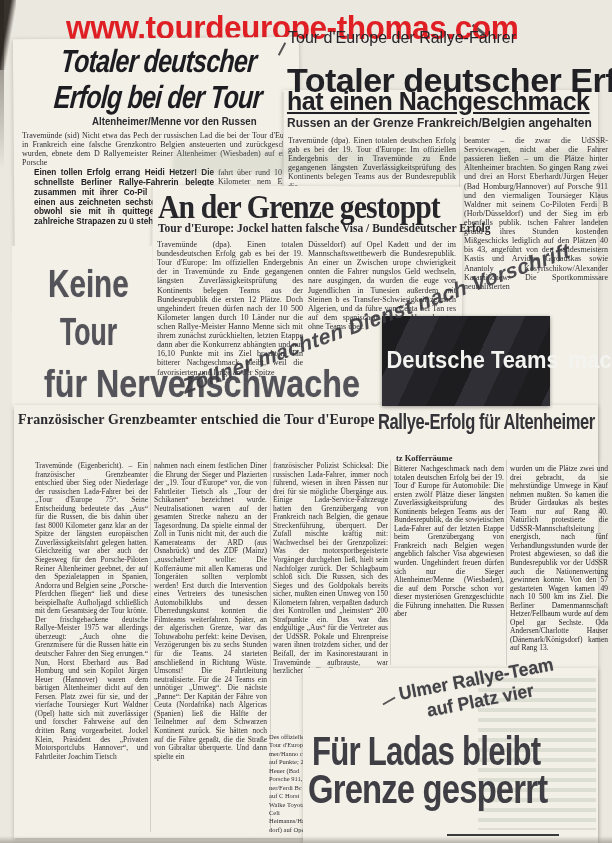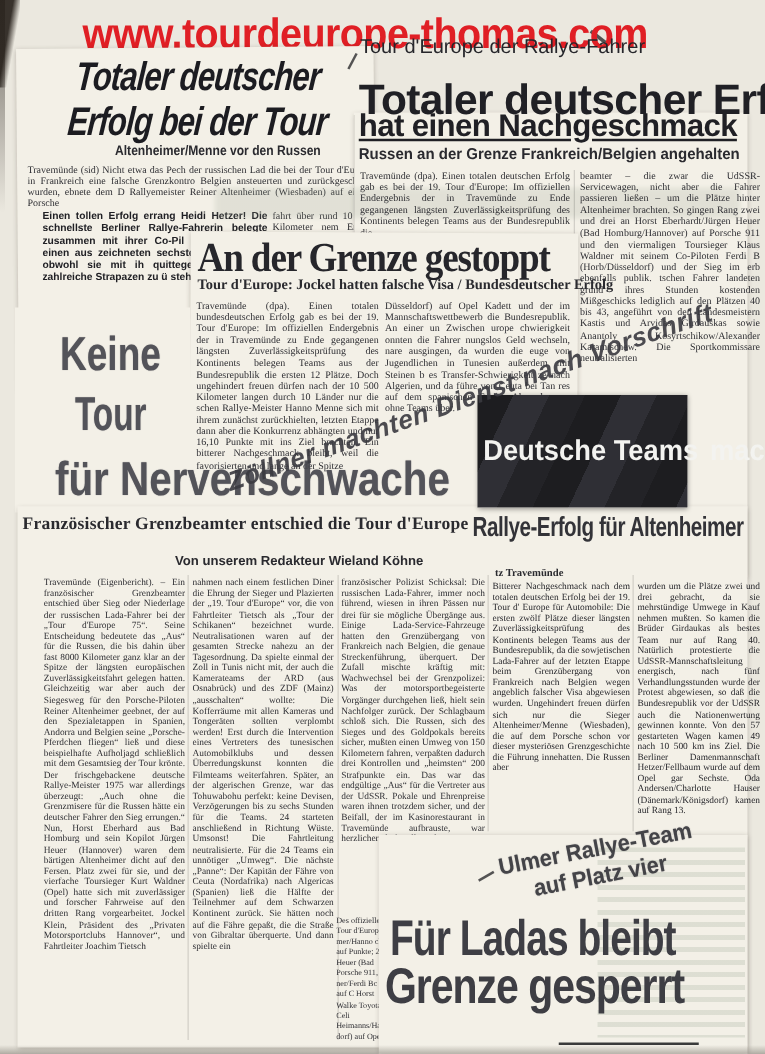--- a/index.html
+++ b/index.html
@@ -90,22 +90,21 @@
   <div class="abs hl-serif" style="left:158px;top:189px;font-size:33px;letter-spacing:-1px;transform:scaleX(.9);transform-origin:left top;">An der Grenze gestoppt</div>
   <div class="abs sub-bold-serif" style="left:158px;top:222px;font-size:11.5px;">Tour d'Europe: Jockel hatten falsche Visa / Bundesdeutscher Erfolg</div>
   <div class="bcol" style="left:157px;top:240px;width:146px;height:162px;font-size:8px;">Travemünde (dpa). Einen totalen bundesdeutschen Erfolg gab es bei der 19. Tour d'Europe: Im offiziellen Endergebnis der in Travemünde zu Ende gegangenen längsten Zuverlässigkeitsprüfung des Kontinents belegen Teams aus der Bundesrepublik die ersten 12 Plätze. Doch ungehindert freuen dürfen nach der 10 500 Kilometer langen durch 10 Länder nur die schen Rallye-Meister Hanno Menne sich mit ihrem zunächst zurückhielten, letzten Etappe dann aber die Konkurrenz abhängten und nur 16,10 Punkte mit ins Ziel brachten. Ein bitterer Nachgeschmack bleibt, weil die favorisierten und lange an der Spitze</div>
   <div class="bcol" style="left:308px;top:240px;width:148px;height:116px;font-size:8px;">Düsseldorf) auf Opel Kadett und der im Mannschaftswettbewerb die Bundesrepublik. An einer un Zwischen urope chwierigkeit onnten die Fahrer nungslos Geld wechseln, nare ausgingen, da wurden die euge von Jugendlichen in Tunesien außerdem mit Steinen b es Transfer-Schwierigkeit ze nach Algerien, und da führe von Ceuta bei Tan res auf dem spanischen F den Abmachungen ohne Teams über.</div>
 
   <div class="clip noshadow" style="left:12px;top:246px;width:140px;height:164px;"></div>
 
   <div class="clip" style="left:14px;top:405px;width:584px;height:433px;"></div>
   <div class="abs sub-bold-serif" style="left:18px;top:412px;font-size:14px;letter-spacing:.2px;">Französischer Grenzbeamter entschied die Tour d'Europe</div>
   <div class="abs hl-sans" style="left:378px;top:411px;font-size:22px;transform:scaleX(.75);transform-origin:left top;color:#333338;">Rallye-Erfolg für Altenheimer</div>
-  <div class="abs sub-bold-sans" style="left:140px;top:443px;font-size:10.5px;">Von unserem Redakteur Wieland Köhne</div>
-  <div class="abs sub-bold-serif" style="left:396px;top:453px;font-size:8.5px;">tz Travemünde</div>
+  <div class="abs sub-bold-serif" style="left:396px;top:453px;font-size:8.5px;">tz Kofferräume</div>
 
   <div class="bcol" style="left:35px;top:462px;width:113px;height:372px;font-size:7.5px;">Travemünde (Eigenbericht). – Ein französischer Grenzbeamter entschied über Sieg oder Niederlage der russischen Lada-Fahrer bei der „Tour d'Europe 75“. Seine Entscheidung bedeutete das „Aus“ für die Russen, die bis dahin über fast 8000 Kilometer ganz klar an der Spitze der längsten europäischen Zuverlässigkeitsfahrt gelegen hatten. Gleichzeitig war aber auch der Siegesweg für den Porsche-Piloten Reiner Altenheimer geebnet, der auf den Spezialetappen in Spanien, Andorra und Belgien seine „Porsche-Pferdchen fliegen“ ließ und diese beispielhafte Aufholjagd schließlich mit dem Gesamtsieg der Tour krönte. Der frischgebackene deutsche Rallye-Meister 1975 war allerdings überzeugt: „Auch ohne die Grenzmisere für die Russen hätte ein deutscher Fahrer den Sieg errungen.“ Nun, Horst Eberhard aus Bad Homburg und sein Kopilot Jürgen Heuer (Hannover) waren dem bärtigen Altenheimer dicht auf den Fersen. Platz zwei für sie, und der vierfache Toursieger Kurt Waldner (Opel) hatte sich mit zuverlässiger und forscher Fahrweise auf den dritten Rang vorgearbeitet. Jockel Klein, Präsident des „Privaten Motorsportclubs Hannover“, und Fahrtleiter Joachim Tietsch</div>
   <div class="vrule" style="left:150px;top:460px;height:372px;"></div>
   <div class="bcol" style="left:154px;top:462px;width:113px;height:372px;font-size:7.5px;">nahmen nach einem festlichen Diner die Ehrung der Sieger und Plazierten der „19. Tour d'Europe“ vor, die von Fahrtleiter Tietsch als „Tour der Schikanen“ bezeichnet wurde. Neutralisationen waren auf der gesamten Strecke nahezu an der Tagesordnung. Da spielte einmal der Zoll in Tunis nicht mit, der auch die Kamerateams der ARD (aus Osnabrück) und des ZDF (Mainz) „ausschalten“ wollte: Die Kofferräume mit allen Kameras und Tongeräten sollten verplombt werden! Erst durch die Intervention eines Vertreters des tunesischen Automobilklubs und dessen Überredungskunst konnten die Filmteams weiterfahren. Später, an der algerischen Grenze, war das Tohuwabohu perfekt: keine Devisen, Verzögerungen bis zu sechs Stunden für die Teams. 24 starteten anschließend in Richtung Wüste. Umsonst! Die Fahrtleitung neutralisierte. Für die 24 Teams ein unnötiger „Umweg“. Die nächste „Panne“: Der Kapitän der Fähre von Ceuta (Nordafrika) nach Algericas (Spanien) ließ die Hälfte der Teilnehmer auf dem Schwarzen Kontinent zurück. Sie hätten noch auf die Fähre gepaßt, die die Straße von Gibraltar überquerte. Und dann spielte ein</div>
   <div class="vrule" style="left:270px;top:460px;height:372px;"></div>
   <div class="bcol" style="left:273px;top:462px;width:115px;height:268px;font-size:7.5px;">französischer Polizist Schicksal: Die russischen Lada-Fahrer, immer noch führend, wiesen in ihren Pässen nur drei für sie mögliche Übergänge aus. Einige Lada-Service-Fahrzeuge hatten den Grenzübergang von Frankreich nach Belgien, die genaue Streckenführung, überquert. Der Zufall mischte kräftig mit: Wachwechsel bei der Grenzpolizei: Was der motorsportbegeisterte Vorgänger durchgehen ließ, hielt sein Nachfolger zurück. Der Schlagbaum schloß sich. Die Russen, sich des Sieges und des Goldpokals bereits sicher, mußten einen Umweg von 150 Kilometern fahren, verpaßten dadurch drei Kontrollen und „heimsten“ 200 Strafpunkte ein. Das war das endgültige „Aus“ für die Vertreter aus der UdSSR. Pokale und Ehrenpreise waren ihnen trotzdem sicher, und der Beifall, der im Kasinorestaurant in Travemünde aufbrauste, war herzlicher als für alle anderen.</div>
   <div class="bcol" style="left:269px;top:733px;width:48px;height:100px;font-size:6.5px;line-height:1.3;text-align:left;">Des offizielle Tour d'Europe mer/Hanno chen) auf Punkte; 2. Heuer (Bad Porsche 911, ner/Ferdi Bc dorf) auf C Horst Walke Toyota Celi Heimanns/Ha dorf) auf Ope Na 1. Bundesrep 2. UdSSR</div>
   <div class="vrule" style="left:390px;top:460px;height:205px;"></div>
   <div class="bcol bold" style="left:394px;top:465px;width:110px;height:200px;font-size:7.5px;">Bitterer Nachgeschmack nach dem totalen deutschen Erfolg bei der 19. Tour d' Europe für Automobile: Die ersten zwölf Plätze dieser längsten Zuverlässigkeitsprüfung des Kontinents belegen Teams aus der Bundesrepublik, da die sowjetischen Lada-Fahrer auf der letzten Etappe beim Grenzübergang von Frankreich nach Belgien wegen angeblich falscher Visa abgewiesen wurden. Ungehindert freuen dürfen sich nur die Sieger Altenheimer/Menne (Wiesbaden), die auf dem Porsche schon vor dieser mysteriösen Grenzgeschichte die Führung innehatten. Die Russen aber</div>
   <div class="vrule" style="left:506px;top:460px;height:205px;"></div>

